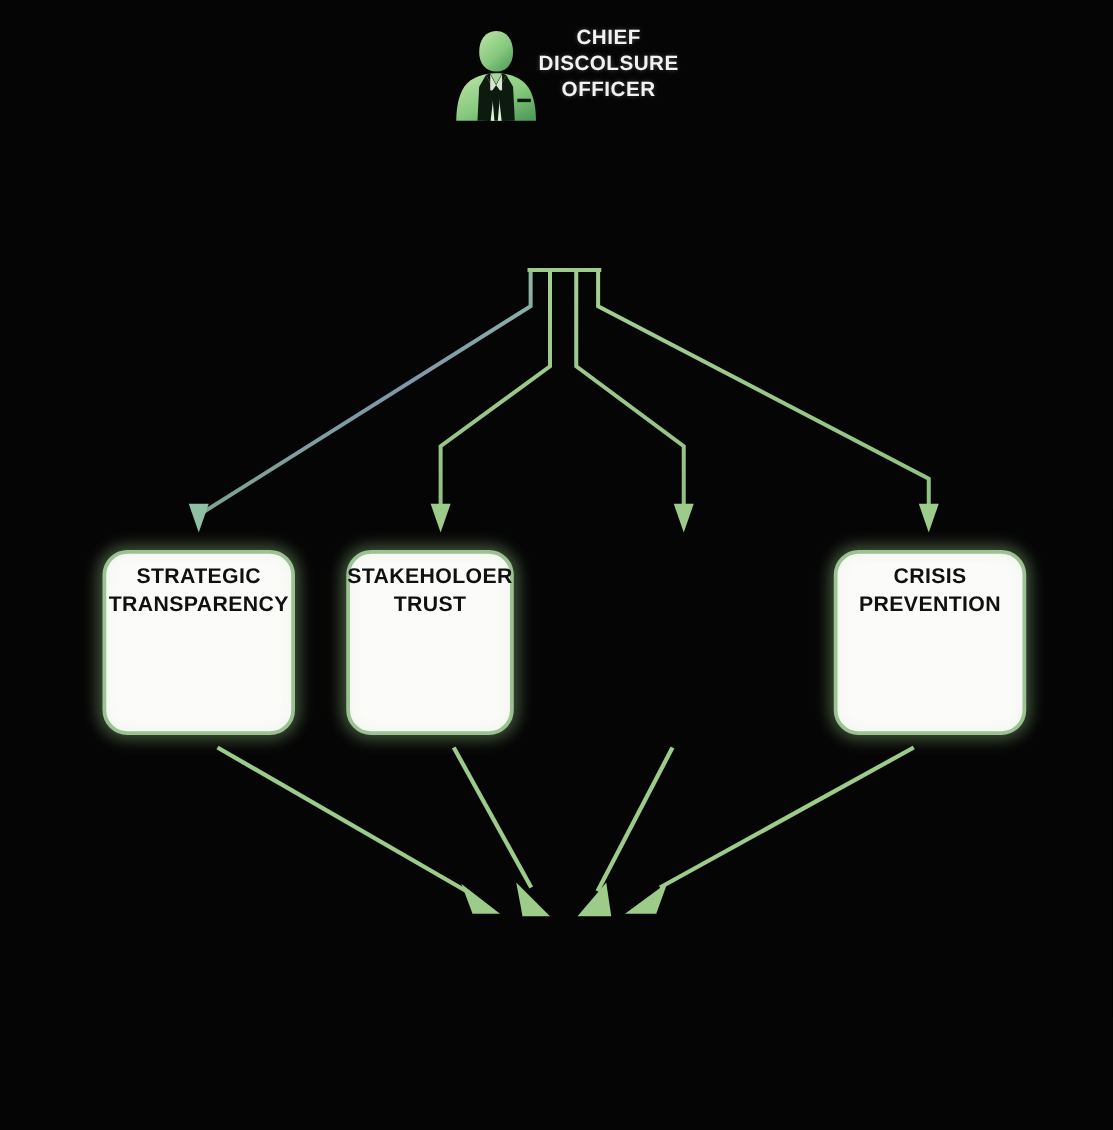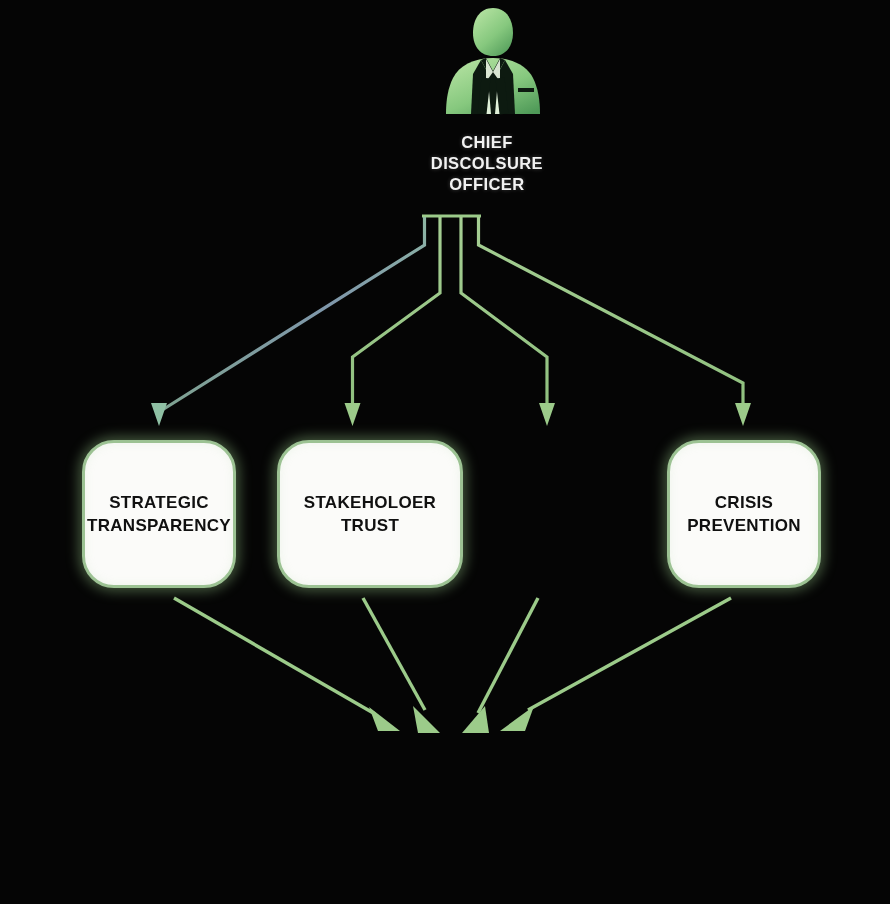--- a/index.html
+++ b/index.html
@@ -28,22 +28,22 @@
     pointer-events: none;
   }
   
   #officer-node {
     position: absolute;
     left: 363px;
     top: 4px;
     width: 180px;
     height: 200px;
     display: flex;
-    flex-direction: column;
-    align-items: flex-end;
+    flex-direction: row;
+    align-items: flex-start;
   }
   #officer-icon {
     width: 100px;
     height: 112px;
   }
   #officer-label {
     margin-top: 16px;
     color: #f2f2f2;
     font-size: 16.5px;
     font-weight: 700;
@@ -53,40 +53,40 @@
     text-transform: uppercase;
     text-shadow: 0 0 4px rgba(255,255,255,0.25);
     white-space: pre-line;
   }
   
   .node-box {
     position: absolute;
     box-sizing: border-box;
     background: #fbfbf9;
     border: 3px solid #9cc293;
-    border-radius: 32px;
+    border-radius: 20px;
     box-shadow: 0 0 13px 3px rgba(168, 221, 150, 0.40),
                 inset 0 0 10px rgba(180, 215, 170, 0.18);
     display: flex;
-    align-items: center;
+    align-items: flex-start;
     justify-content: center;
     padding: 6px 10px;
   }
   .node-box .node-text {
     color: #101010;
     font-size: 17px;
     font-weight: 700;
     line-height: 23px;
     letter-spacing: 0.3px;
     text-align: center;
     text-transform: uppercase;
     white-space: pre-line;
   }
   #box-strategic-transparency { left: 82px;  top: 440px; width: 154px; height: 148px; }
-  #box-stakeholoer-trust      { left: 277px; top: 440px; width: 186px; height: 148px; }
+  #box-stakeholoer-trust      { left: 277px; top: 440px; width: 134px; height: 148px; }
   #box-regulatory-complince   { left: 471px; top: 440px; width: 154px; height: 148px; }
   #box-crisis-prevention      { left: 667px; top: 440px; width: 154px; height: 148px; }
   #box-business-growth        { left: 377px; top: 748px; width: 154px; height: 148px; }
 </style>
 </head>
 <body>
 
 <div id="canvas">
 
   <svg class="layer" viewBox="0 0 890 904" xmlns="http://www.w3.org/2000/svg">

